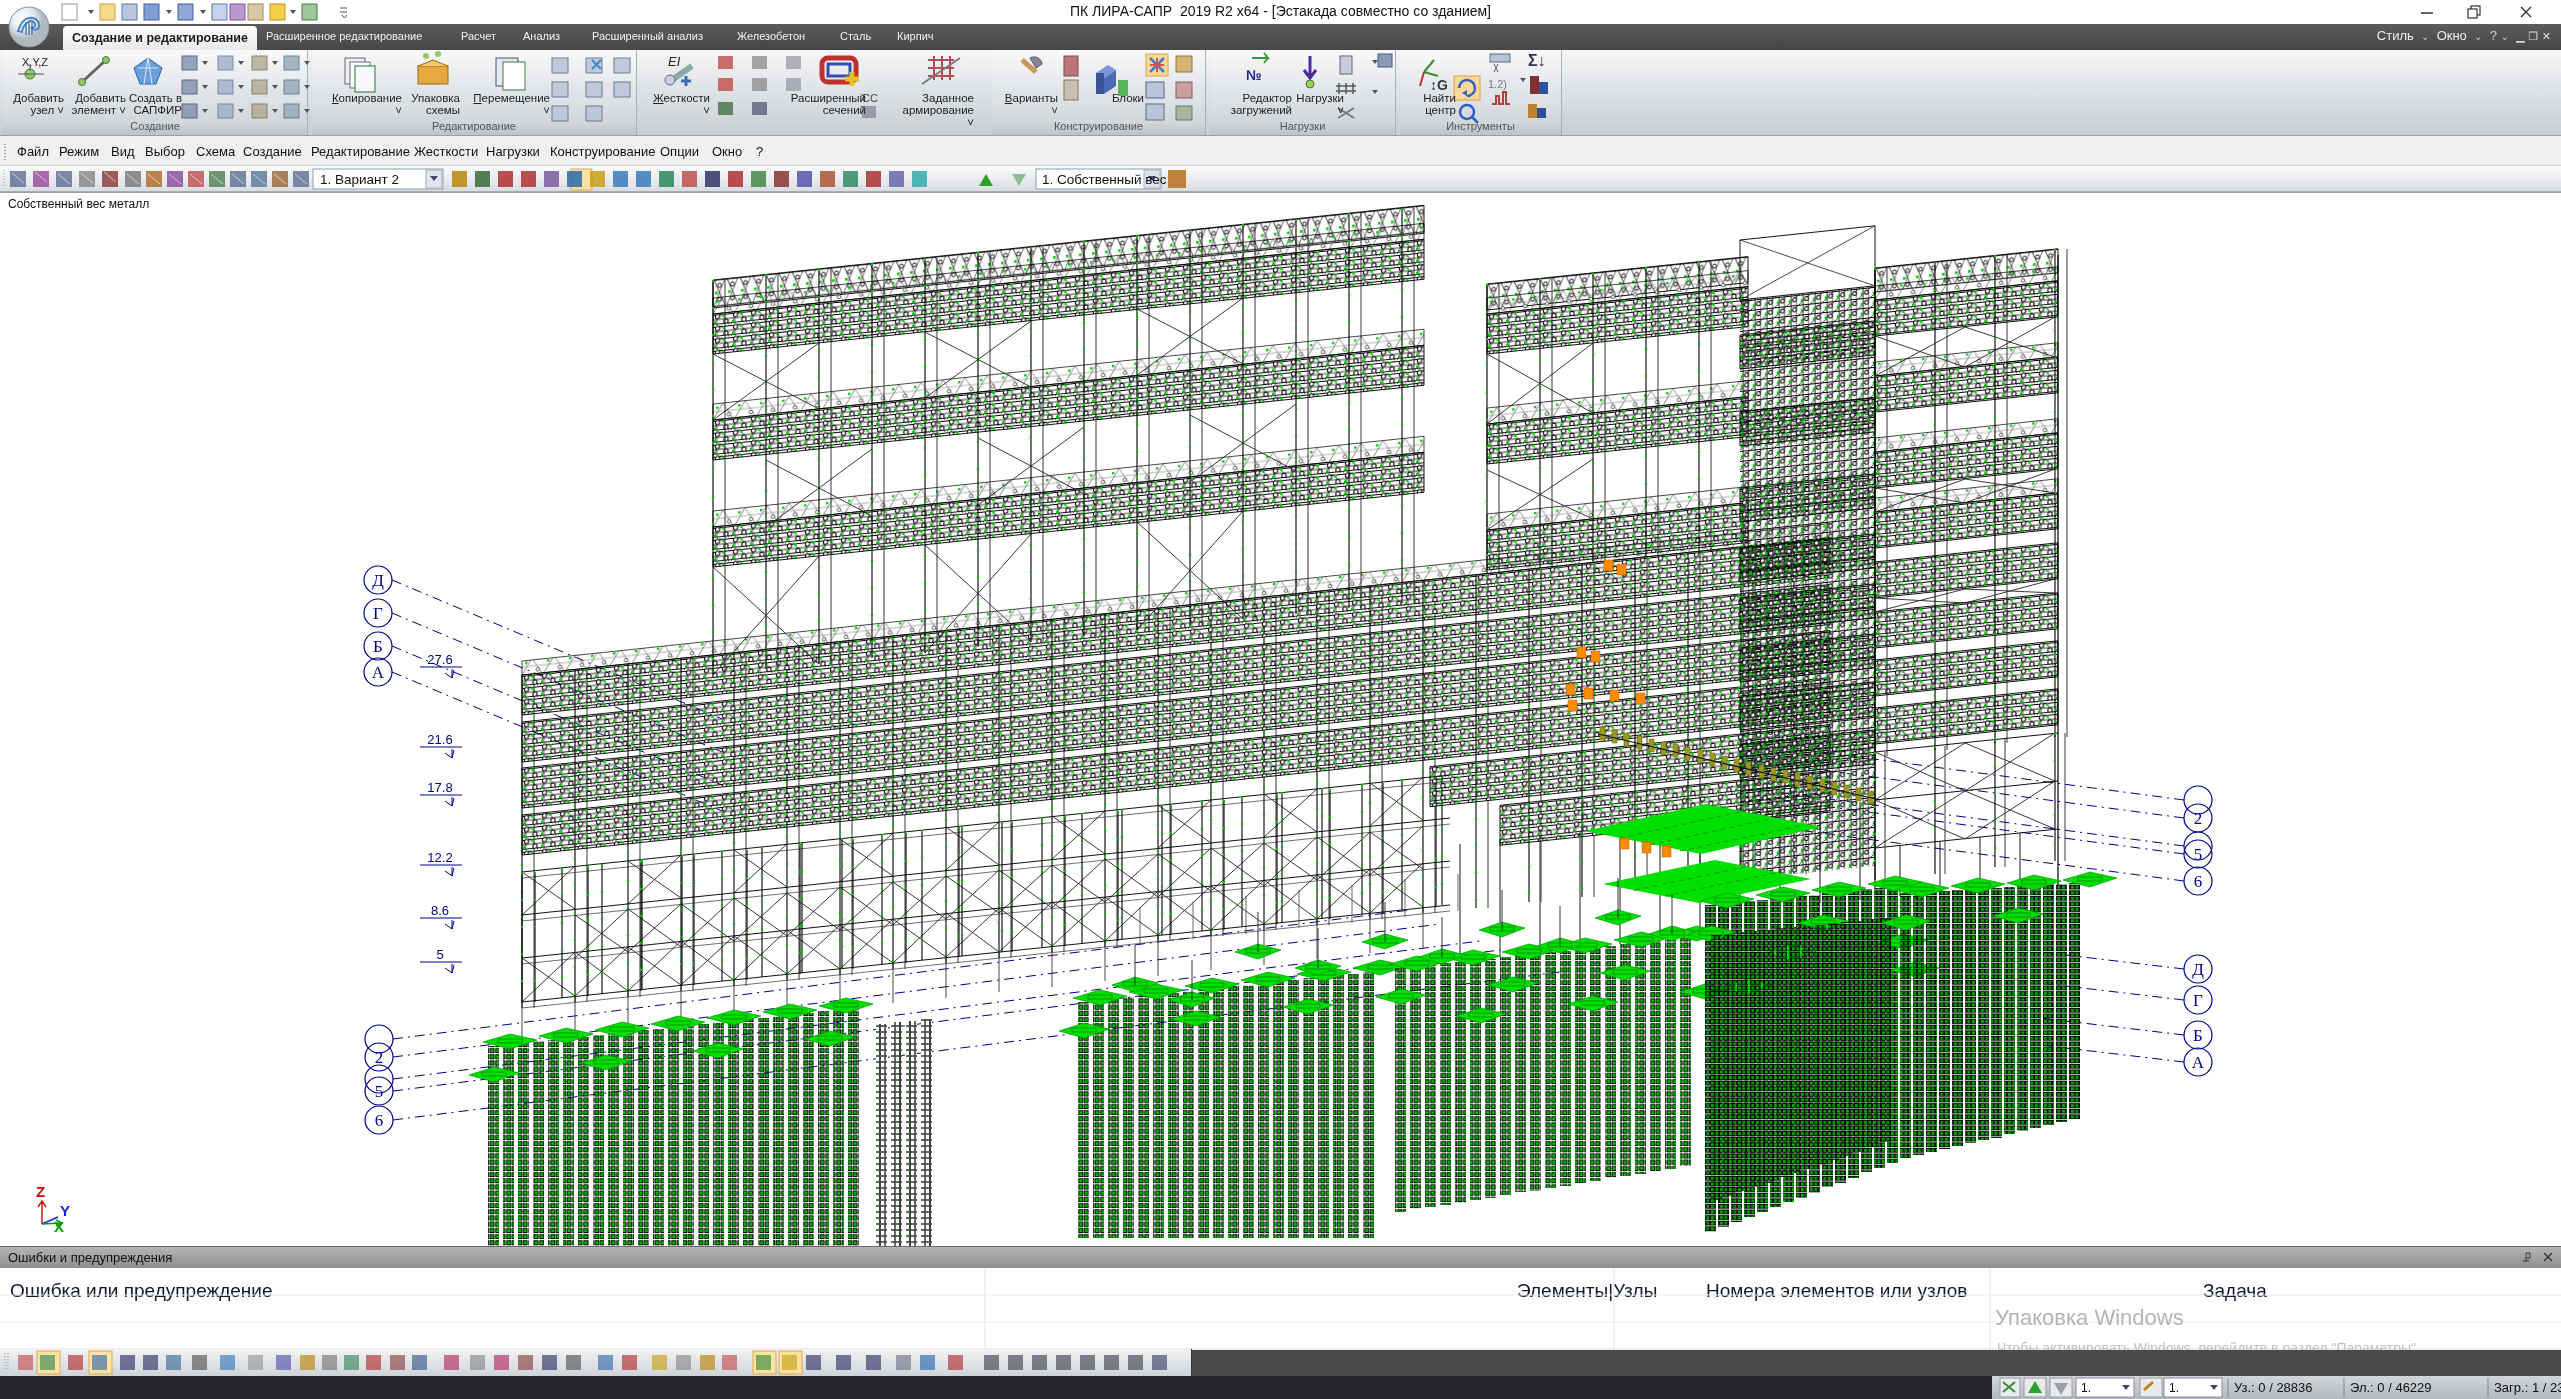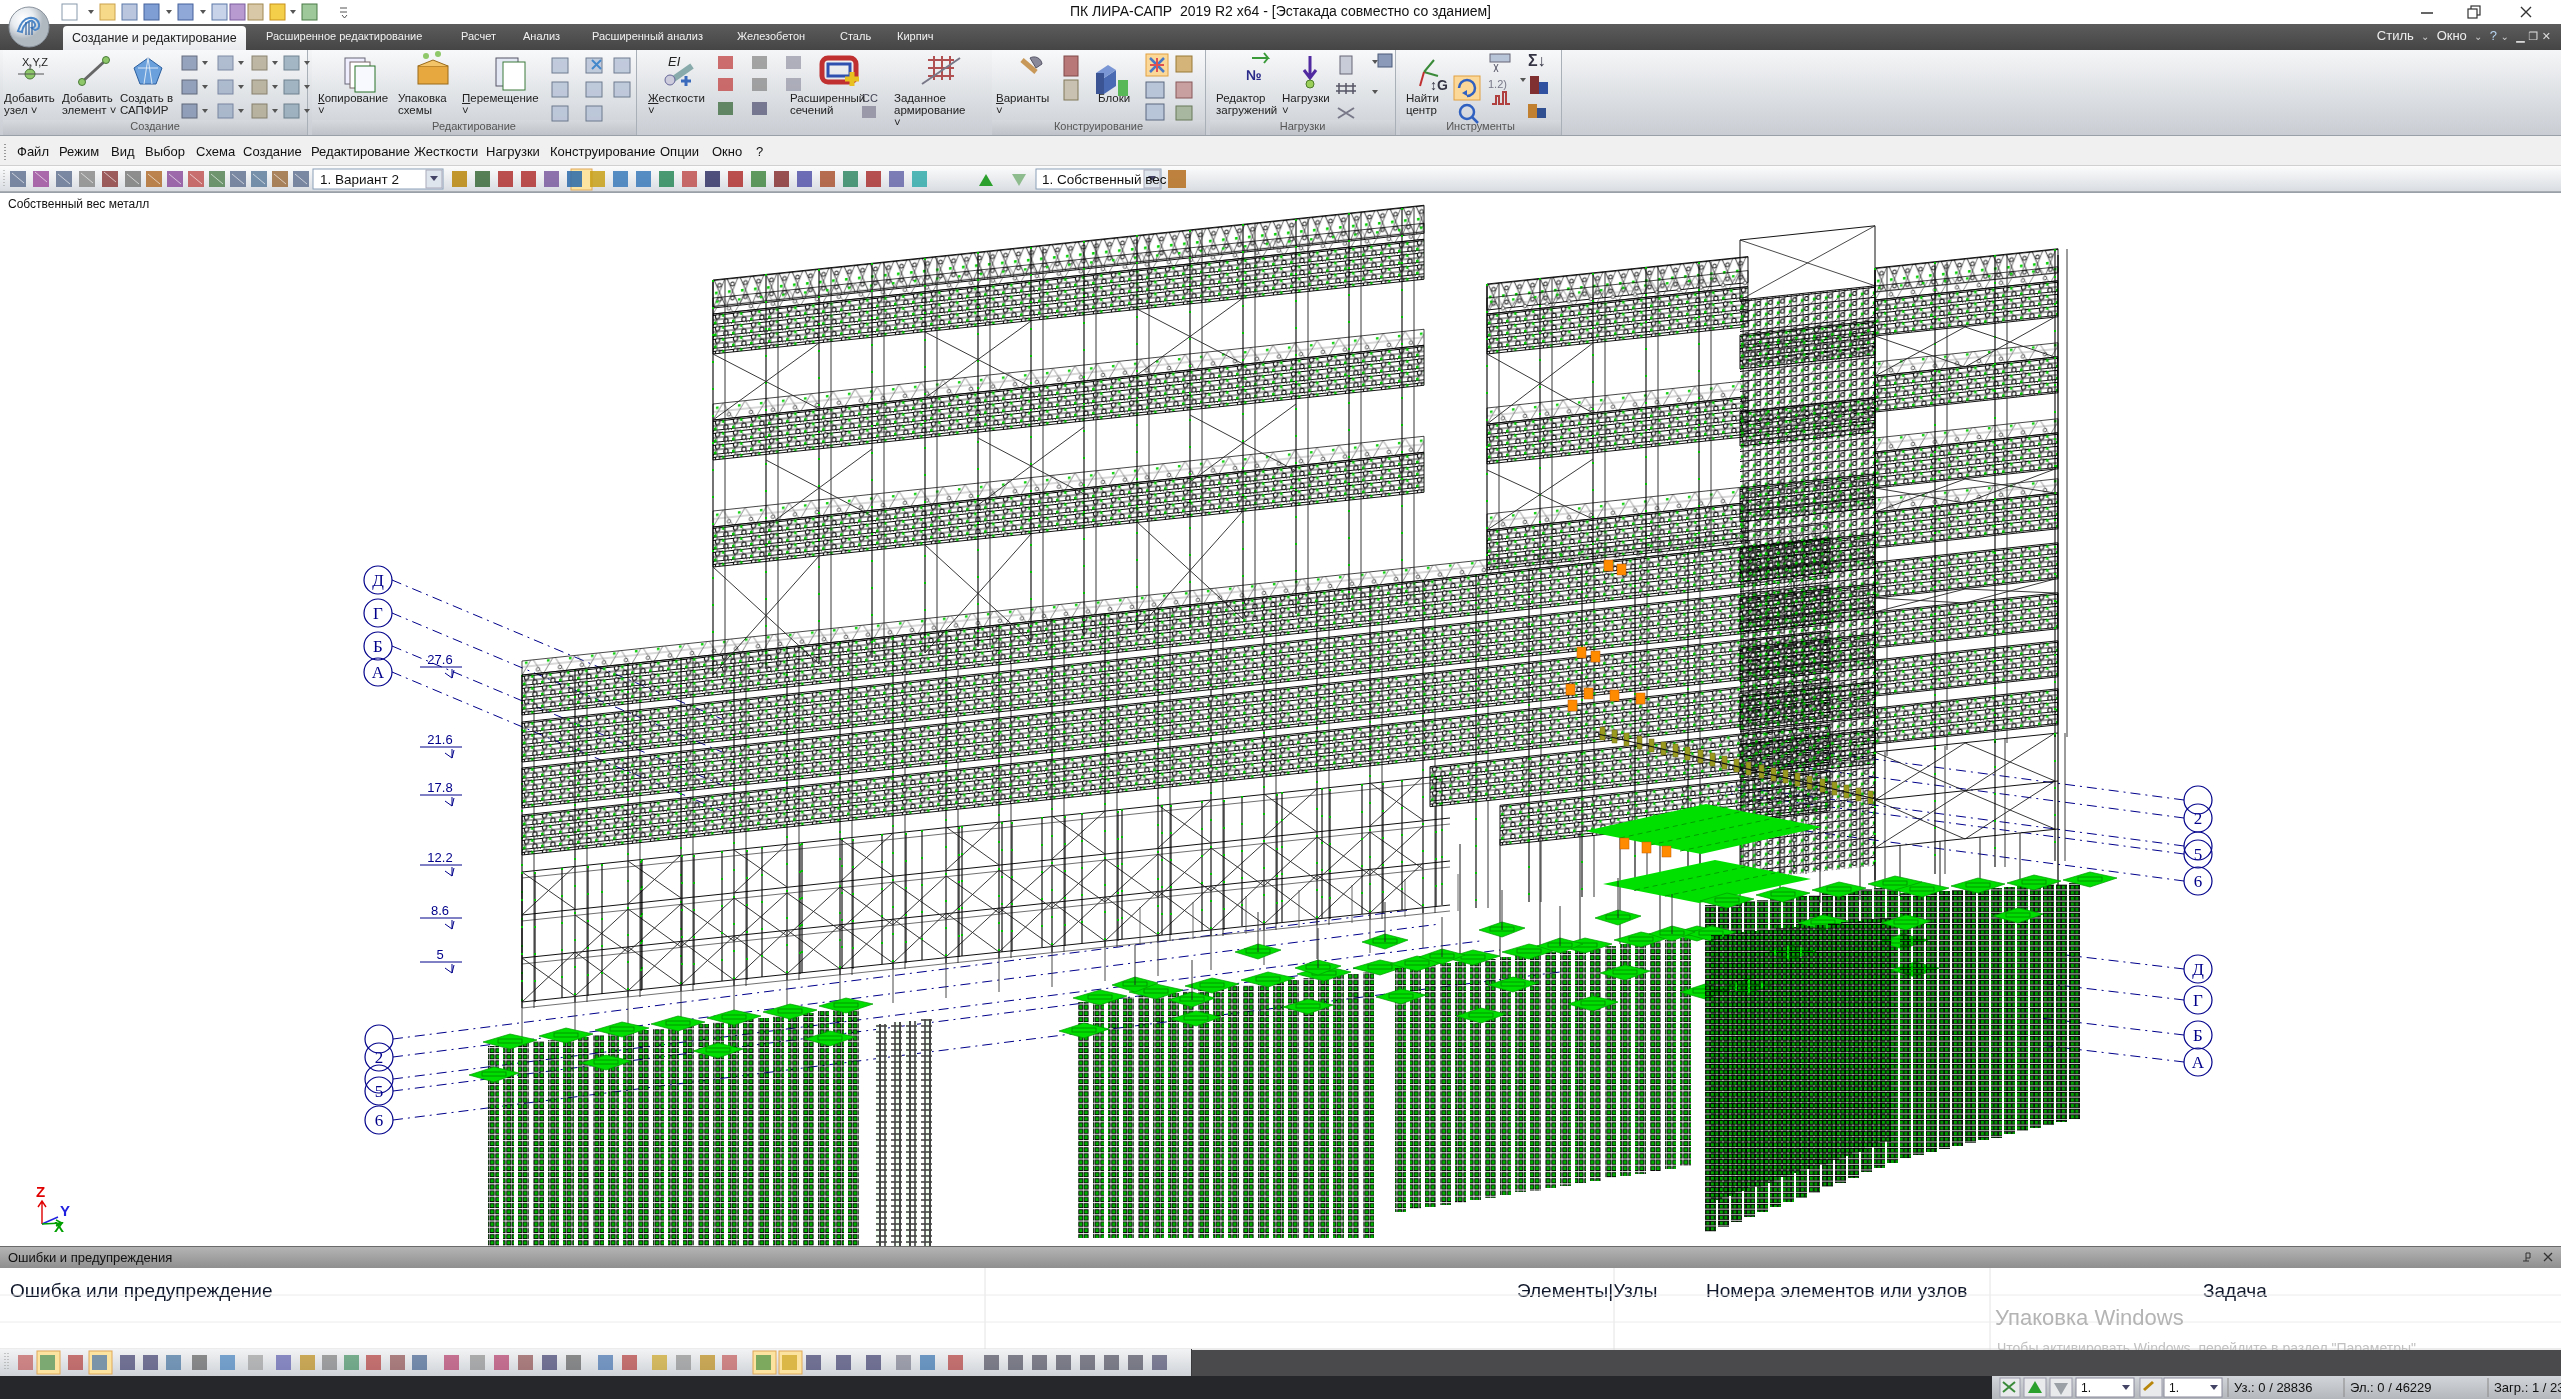--- a/index.html
+++ b/index.html
@@ -1,27 +1,27 @@
 <!DOCTYPE html>
 <html><head><meta charset="utf-8"><style>
 *{margin:0;padding:0;box-sizing:border-box}
 body{width:2561px;height:1399px;font-family:"Liberation Sans",sans-serif;background:#fff;overflow:hidden;position:relative}
 .abs{position:absolute}
 .titlebar{position:absolute;left:0;top:0;width:2561px;height:24px;background:#ffffff}
 .title-text{position:absolute;left:0;right:0;top:3px;text-align:center;font-size:14px;color:#111}
 .tabrow{position:absolute;left:0;top:24px;width:2561px;height:26px;background:linear-gradient(#5c5c5c,#454545)}
-.activetab{position:absolute;left:63px;top:2px;height:24px;padding:5px 9px 0;background:linear-gradient(#fdfdfd,#e8eaed);border-radius:4px 4px 0 0;font-size:12.5px;font-weight:normal;color:#1a1a1a}
+.activetab{position:absolute;left:63px;top:2px;height:24px;padding:5px 9px 0;background:linear-gradient(#fdfdfd,#e8eaed);border-radius:4px 4px 0 0;font-size:12.5px;font-weight:bold;color:#1a1a1a}
 .tab{position:absolute;top:6px;font-size:11px;color:#f2f2f2}
 .tabright{position:absolute;right:10px;top:4px;font-size:13px;color:#eee}
 .chev{font-size:10px;color:#ccc}
 .wbtn{color:#ddd;font-size:11px}
 .ribbon{position:absolute;left:0;top:50px;width:2561px;height:86px;background:linear-gradient(#f5f6f7,#dcdfe3 55%,#c9cdd3);border-bottom:1px solid #9aa0a8}
 .rgroup{position:absolute;top:0;height:85px;border-right:1px solid #aab0b8;background:linear-gradient(#f8f9fa,#dde0e4 60%,#cbcfd5)}
 .rglabel{position:absolute;left:0;right:0;bottom:0;height:15px;font-size:11px;color:#555;text-align:center;background:linear-gradient(#d6d9dd,#bfc3c9)}
-.rcap{position:absolute;top:42px;text-align:left;font-size:11.5px;color:#222;line-height:12px}
+.rcap{position:absolute;top:42px;text-align:right;font-size:11.5px;color:#222;line-height:12px}
 .menubar{position:absolute;left:0;top:136px;width:2561px;height:30px;background:#f0f0f0;border-bottom:1px solid #d0d0d0}
 .menubar span{position:absolute;top:8px;font-size:13px;color:#111}
 .toolbar{position:absolute;left:0;top:166px;width:2561px;height:26px;background:linear-gradient(#fcfcfc,#d9dde2);border-bottom:1px solid #a8adb3}
 .canvas{position:absolute;left:0;top:192px;width:2561px;height:1054px;background:#fff;border-top:1px solid #9aa0a8}
 .errhdr{position:absolute;left:0;top:1246px;width:2561px;height:22px;background:linear-gradient(#b4b4b4,#8f8f8f);border-top:1px solid #6a6a6a;font-size:13px;color:#111;padding:3px 0 0 8px}
 .errbody{position:absolute;left:0;top:1268px;width:2561px;height:82px;background:#fff}
 .darkstrip{position:absolute;left:0;top:1350px;width:2561px;height:26px;background:#4a4a4c}
 .btoolbar{position:absolute;left:0;top:1349px;width:1192px;height:27px;background:linear-gradient(#f2f3f4,#cfd3d8);border-right:1px solid #3a3a3c}
 .statusbar{position:absolute;left:0;top:1376px;width:2561px;height:23px;background:#26272b}
 .statusright{position:absolute;left:1992px;top:1376px;width:569px;height:23px;background:linear-gradient(#d2d5d9,#b4b8bd);font-size:13px;color:#111}

